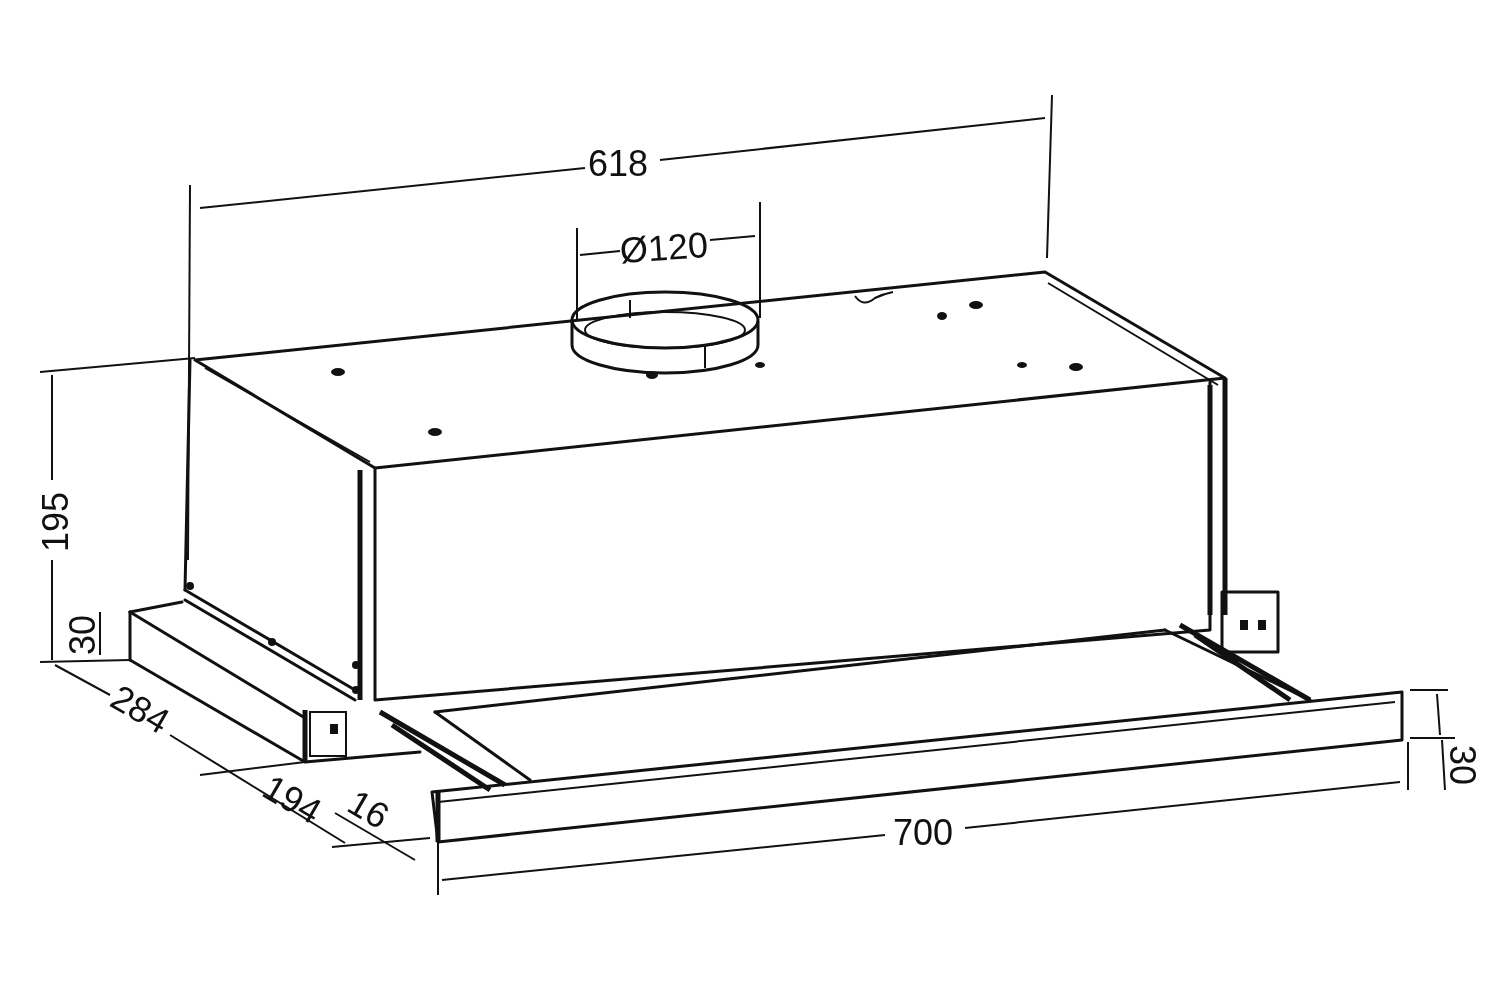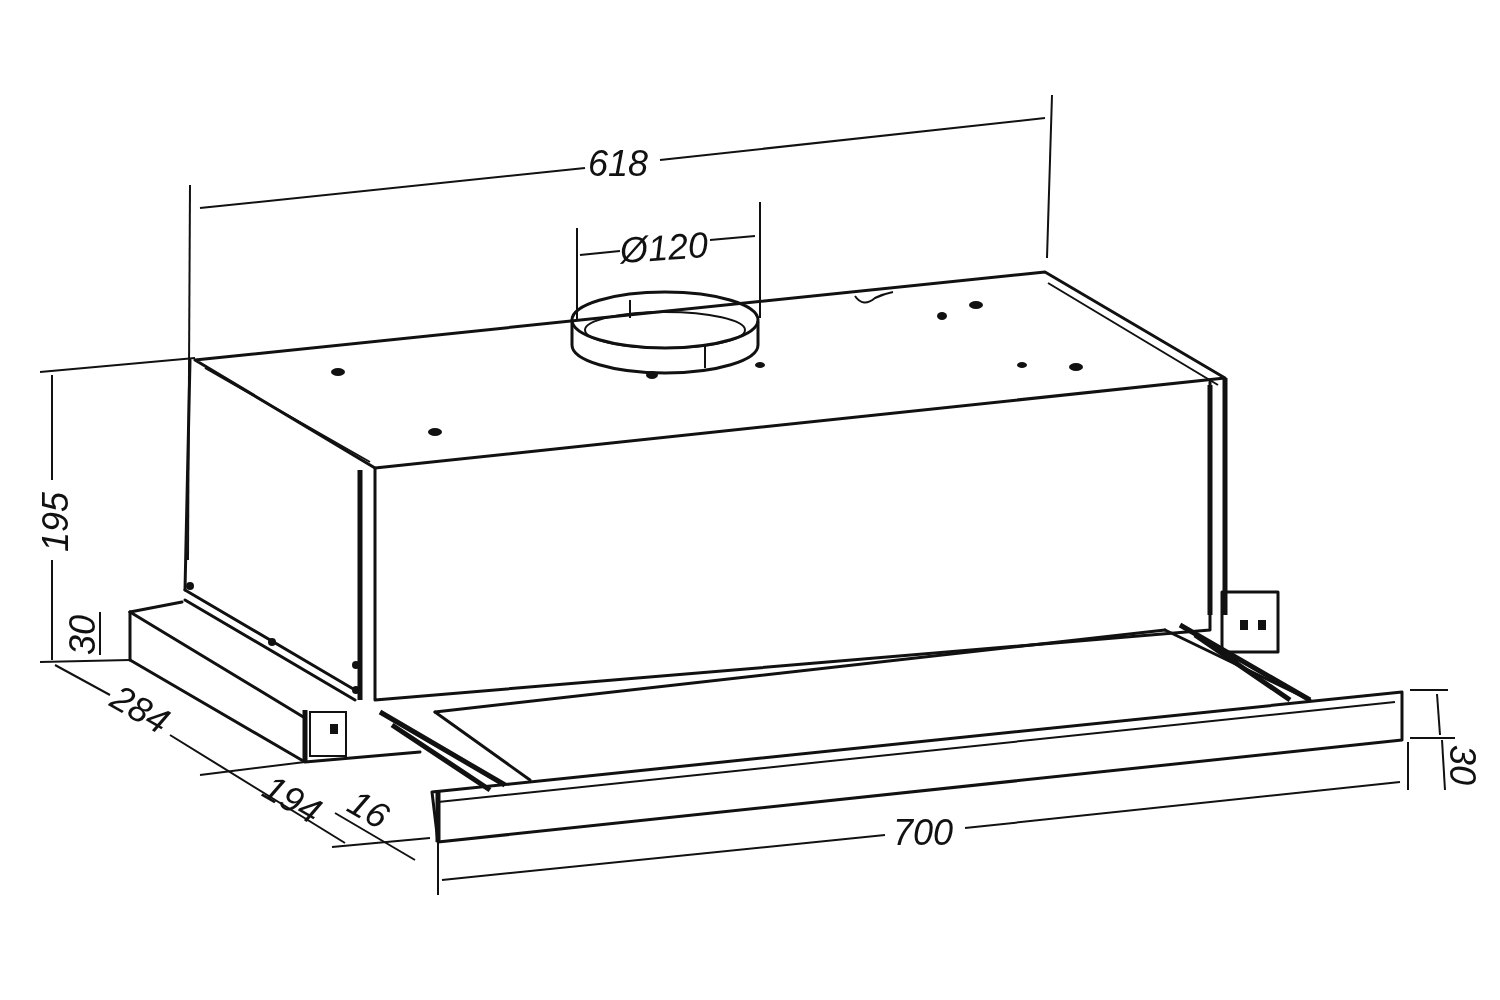--- a/index.html
+++ b/index.html
@@ -1,16 +1,16 @@
 <!DOCTYPE html>
 <html><head>
 <meta charset="utf-8">
 <style>
   html,body{margin:0;padding:0;background:#ffffff;}
-  #canvas{position:relative;width:1500px;height:1000px;overflow:hidden;background:#fff;font-style:italic;}
+  #canvas{position:relative;width:1500px;height:1000px;overflow:hidden;background:#fff;}
   svg{position:absolute;left:0;top:0;}
   .ln{stroke:#111;stroke-width:3;fill:none;stroke-linejoin:round;stroke-linecap:round;}
   .thin{stroke:#111;stroke-width:2;fill:none;}
   .thick{stroke:#111;stroke-width:5;fill:none;}
   .dot{fill:#111;}
   .lbl{font-family:"Liberation Sans",sans-serif;font-size:36px;fill:#111;}
 </style>
 </head>
 <body>
 

